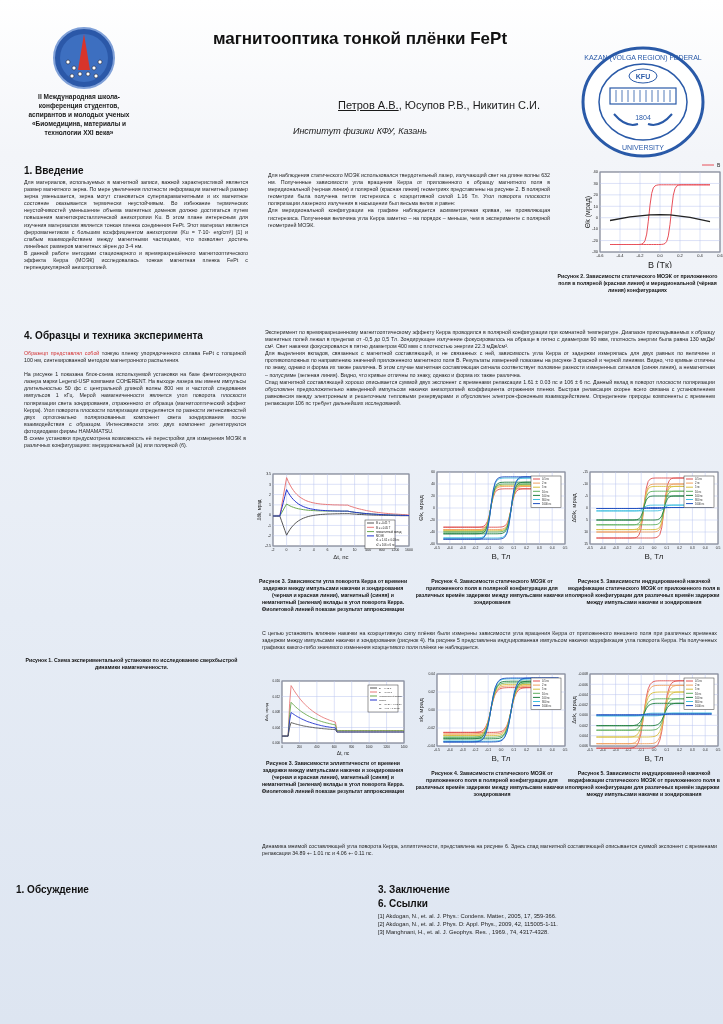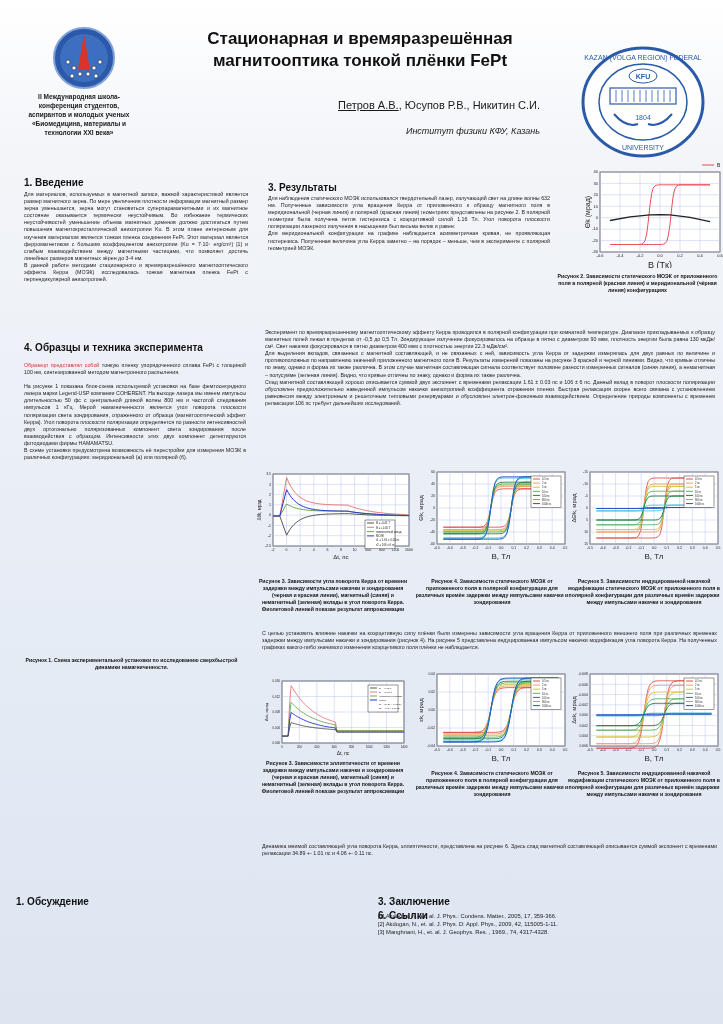--- a/index.html
+++ b/index.html
@@ -10,25 +10,25 @@
     color: #1a1a1a;
     position: relative;
   }
   .abs { position: absolute; }
   .title {
     left: 180px; top: 28px; width: 360px; text-align: center;
     font-size: 17px; font-weight: bold; line-height: 22px; color: #111;
   }
   .authors { left: 180px; top: 99px; width: 360px; text-align: right; font-size: 11px; }
   .authors .u { text-decoration: underline; }
-  .inst { left: 180px; top: 126px; width: 360px; text-align: right; font-size: 9px; font-style: italic; }
+  .inst { left: 180px; top: 126px; width: 360px; text-align: center; font-size: 9px; font-style: italic; }
   .school { left: 14px; top: 92px; width: 130px; text-align: center; font-size: 6.5px; font-weight: bold; line-height: 9px; }
   .logo-left { left: 52px; top: 26px; width: 64px; height: 64px; }
   .logo-right { left: 578px; top: 44px; width: 130px; height: 116px; }
-  h2 { font-size: 10px; font-weight: bold; color: #111; margin-top: 12px; }
+  h2 { font-size: 10px; font-weight: bold; color: #111; }
   .p {
     font-size: 5.3px; line-height: 7.1px; text-align: justify; color: #222;
   }
   .red { color: #d32f2f; }
   .caption { font-size: 5.2px; line-height: 7px; font-weight: bold; text-align: center; color: #111; }
   .ref { font-size: 5.8px; line-height: 8px; color: #222; }
   svg text { font-family: "Liberation Sans", sans-serif; }
 </style>
 </head>
 <body>
@@ -52,21 +52,20 @@
 </div>
 <div class="abs school">
   <div>II Международная школа-</div>
   <div>конференция студентов,</div>
   <div>аспирантов и молодых ученых</div>
   <div>«Биомедицина, материалы и</div>
   <div>технологии XXI века»</div>
 </div>
 
 <div class="abs title">
-  <div>Стационарная и времяразрешённая</div>
   <div>магнитооптика тонкой плёнки FePt</div>
 </div>
 <div class="abs authors">
   <span class="u">Петров А.В.</span><span>, Юсупов Р.В., Никитин С.И.</span>
 </div>
 <div class="abs inst">Институт физики КФУ, Казань</div>
 
 <div class="abs logo-right">
   <svg width="130" height="116" viewBox="0 0 130 116">
     <ellipse cx="65" cy="58" rx="60" ry="54" fill="#fff" stroke="#2a5aa8" stroke-width="3"></ellipse>
@@ -94,21 +93,20 @@
   </svg>
 </div>
 
 <div class="abs" style="left:24px; top:165px; width:224px;">
   <h2>1. Введение</h2>
   <div class="p" style="margin-top:3px;">Для материалов, используемых в магнитной записи, важной характеристикой является размер магнитного зерна. По мере увеличения плотности информации магнитный размер зерна уменьшается, зерна могут становиться суперпарамагнитными и их магнитное состояние оказывается термически неустойчивым. Во избежание термических неустойчивостей уменьшение объема магнитных доменов должно достигаться путем повышения магнитокристаллической анизотропии Ku. В этом плане интересным для изучения материалом является тонкая пленка соединения FePt. Этот материал является ферромагнетиком с большим коэффициентом анизотропии (Ku = 7·10⁷ erg/cm³) [1] и слабым взаимодействием между магнитными частицами, что позволяет достичь линейных размеров магнитных зёрен до 3-4 нм.</div>
   <div class="p">В данной работе методами стационарного и времяразрешённого магнитооптического эффекта Керра (МОЭК) исследовалась тонкая магнитная пленка FePt с перпендикулярной анизотропией.</div>
 </div>
 
 <div class="abs" style="left:268px; top:170px; width:282px;">
-  <h2>3. Результаты</h2>
   <div class="p" style="margin-top:2px;">Для наблюдения статического МОЭК использовался твердотельный лазер, излучающий свет на длине волны 632 нм. Полученные зависимости угла вращения Керра от приложенного к образцу магнитного поля в меридиональной (черная линия) и полярной (красная линия) геометриях представлены на рисунке 2. В полярной геометрии была получена петля гистерезиса с коэрцитивной силой 1.16 Тл. Угол поворота плоскости поляризации лазерного излучения в насыщении был весьма велик и равен:</div>
   <div class="p">Для меридиональной конфигурации на графике наблюдается асимметричная кривая, не проявляющая гистерезиса. Полученная величина угла Керра заметно – на порядок – меньше, чем в эксперименте с полярной геометрией МОЭК.</div>
 </div>
 
 <div class="abs" style="left:582px; top:158px; width:165px; height:110px;">
   <svg id="fig2" width="165" height="110">
       <rect x="18" y="14" width="120" height="80" fill="#fff" stroke="#333" stroke-width="0.8"></rect>
       <line x1="18" y1="14" x2="18" y2="94" stroke="#b8c4ee" stroke-width="0.5"></line>
       <text x="18" y="99" font-size="4" text-anchor="middle" fill="#222">-0.6</text>
       <line x1="38" y1="14" x2="38" y2="94" stroke="#b8c4ee" stroke-width="0.5"></line>

